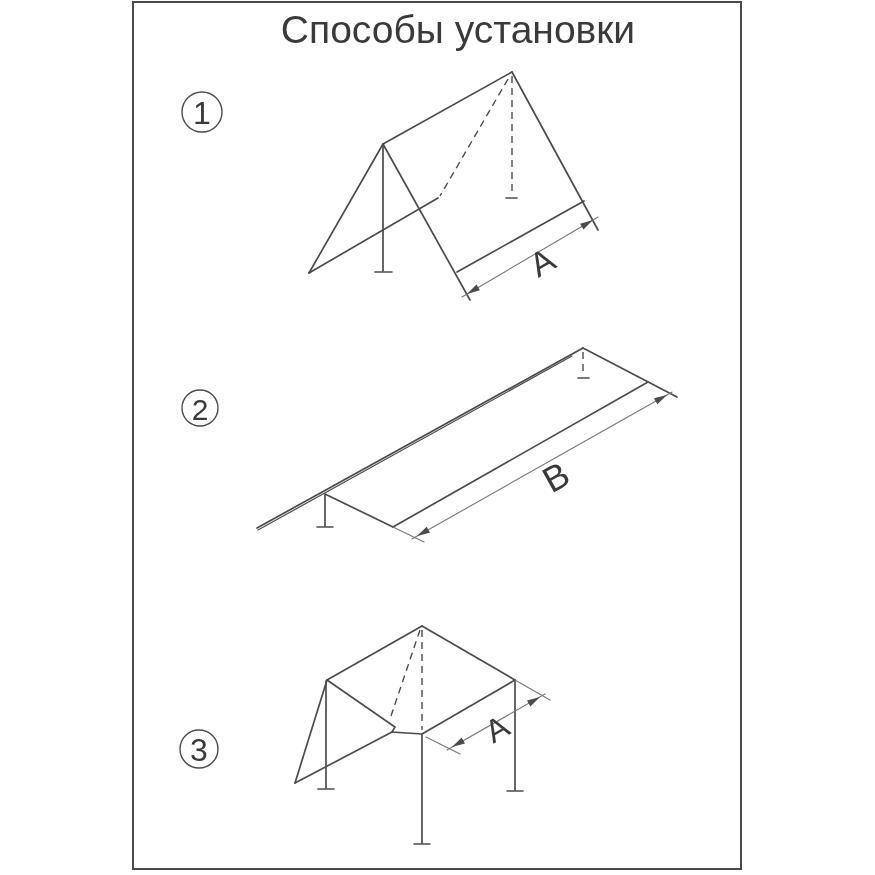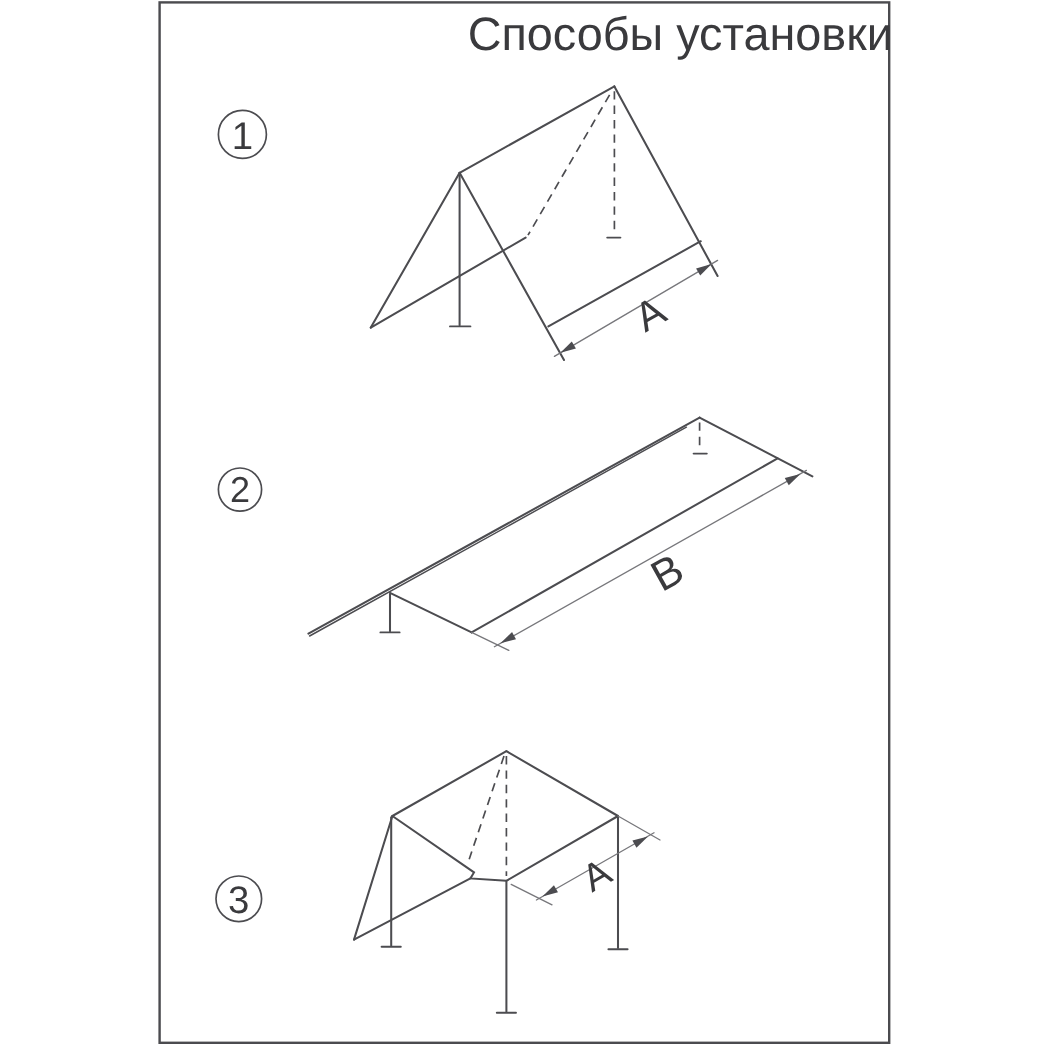--- a/index.html
+++ b/index.html
@@ -1,20 +1,20 @@
 <!DOCTYPE html>
 <html style="--frame: #4b4b4f; --line: #4c4c50; --dim: #77777b; --text: #3a3a3d;"><head>
 <meta charset="utf-8">
 <style>
   html,body{margin:0;padding:0;background:#ffffff;}
   .canvas{position:relative;width:875px;height:875px;background:#ffffff;overflow:hidden;
           font-family:"Liberation Sans", sans-serif;}
   .frame{position:absolute;left:132px;top:1px;width:610px;height:869px;
          border:2px solid var(--frame,#4b4b4f);box-sizing:border-box;background:#ffffff;}
-  .page-title{position:absolute;left:172px;top:8px;width:572px;text-align:right;
+  .page-title{position:absolute;left:172px;top:8px;width:572px;text-align:center;
               font-size:39px;font-weight:400;color:var(--text,#3a3a3d);letter-spacing:0px;}
   svg.art{position:absolute;left:0;top:0;}
   .ln{stroke:var(--line,#4c4c50);stroke-width:1.7;fill:none;stroke-linecap:round;}
   .ln2{stroke:var(--line,#4c4c50);stroke-width:1.2;fill:none;stroke-linecap:round;}
   .dash{stroke:var(--line,#4c4c50);stroke-width:1.4;fill:none;stroke-linecap:butt;
         stroke-dasharray:7 5;}
   .thin{stroke:var(--dim,#77777b);stroke-width:1.1;fill:none;stroke-linecap:round;}
   .tick{stroke:var(--line,#4c4c50);stroke-width:1.6;fill:none;stroke-linecap:round;}
   .arrow{fill:var(--line,#4c4c50);stroke:none;}
   .badge-circle{fill:#ffffff;stroke:var(--line,#55555a);stroke-width:1.4;}

